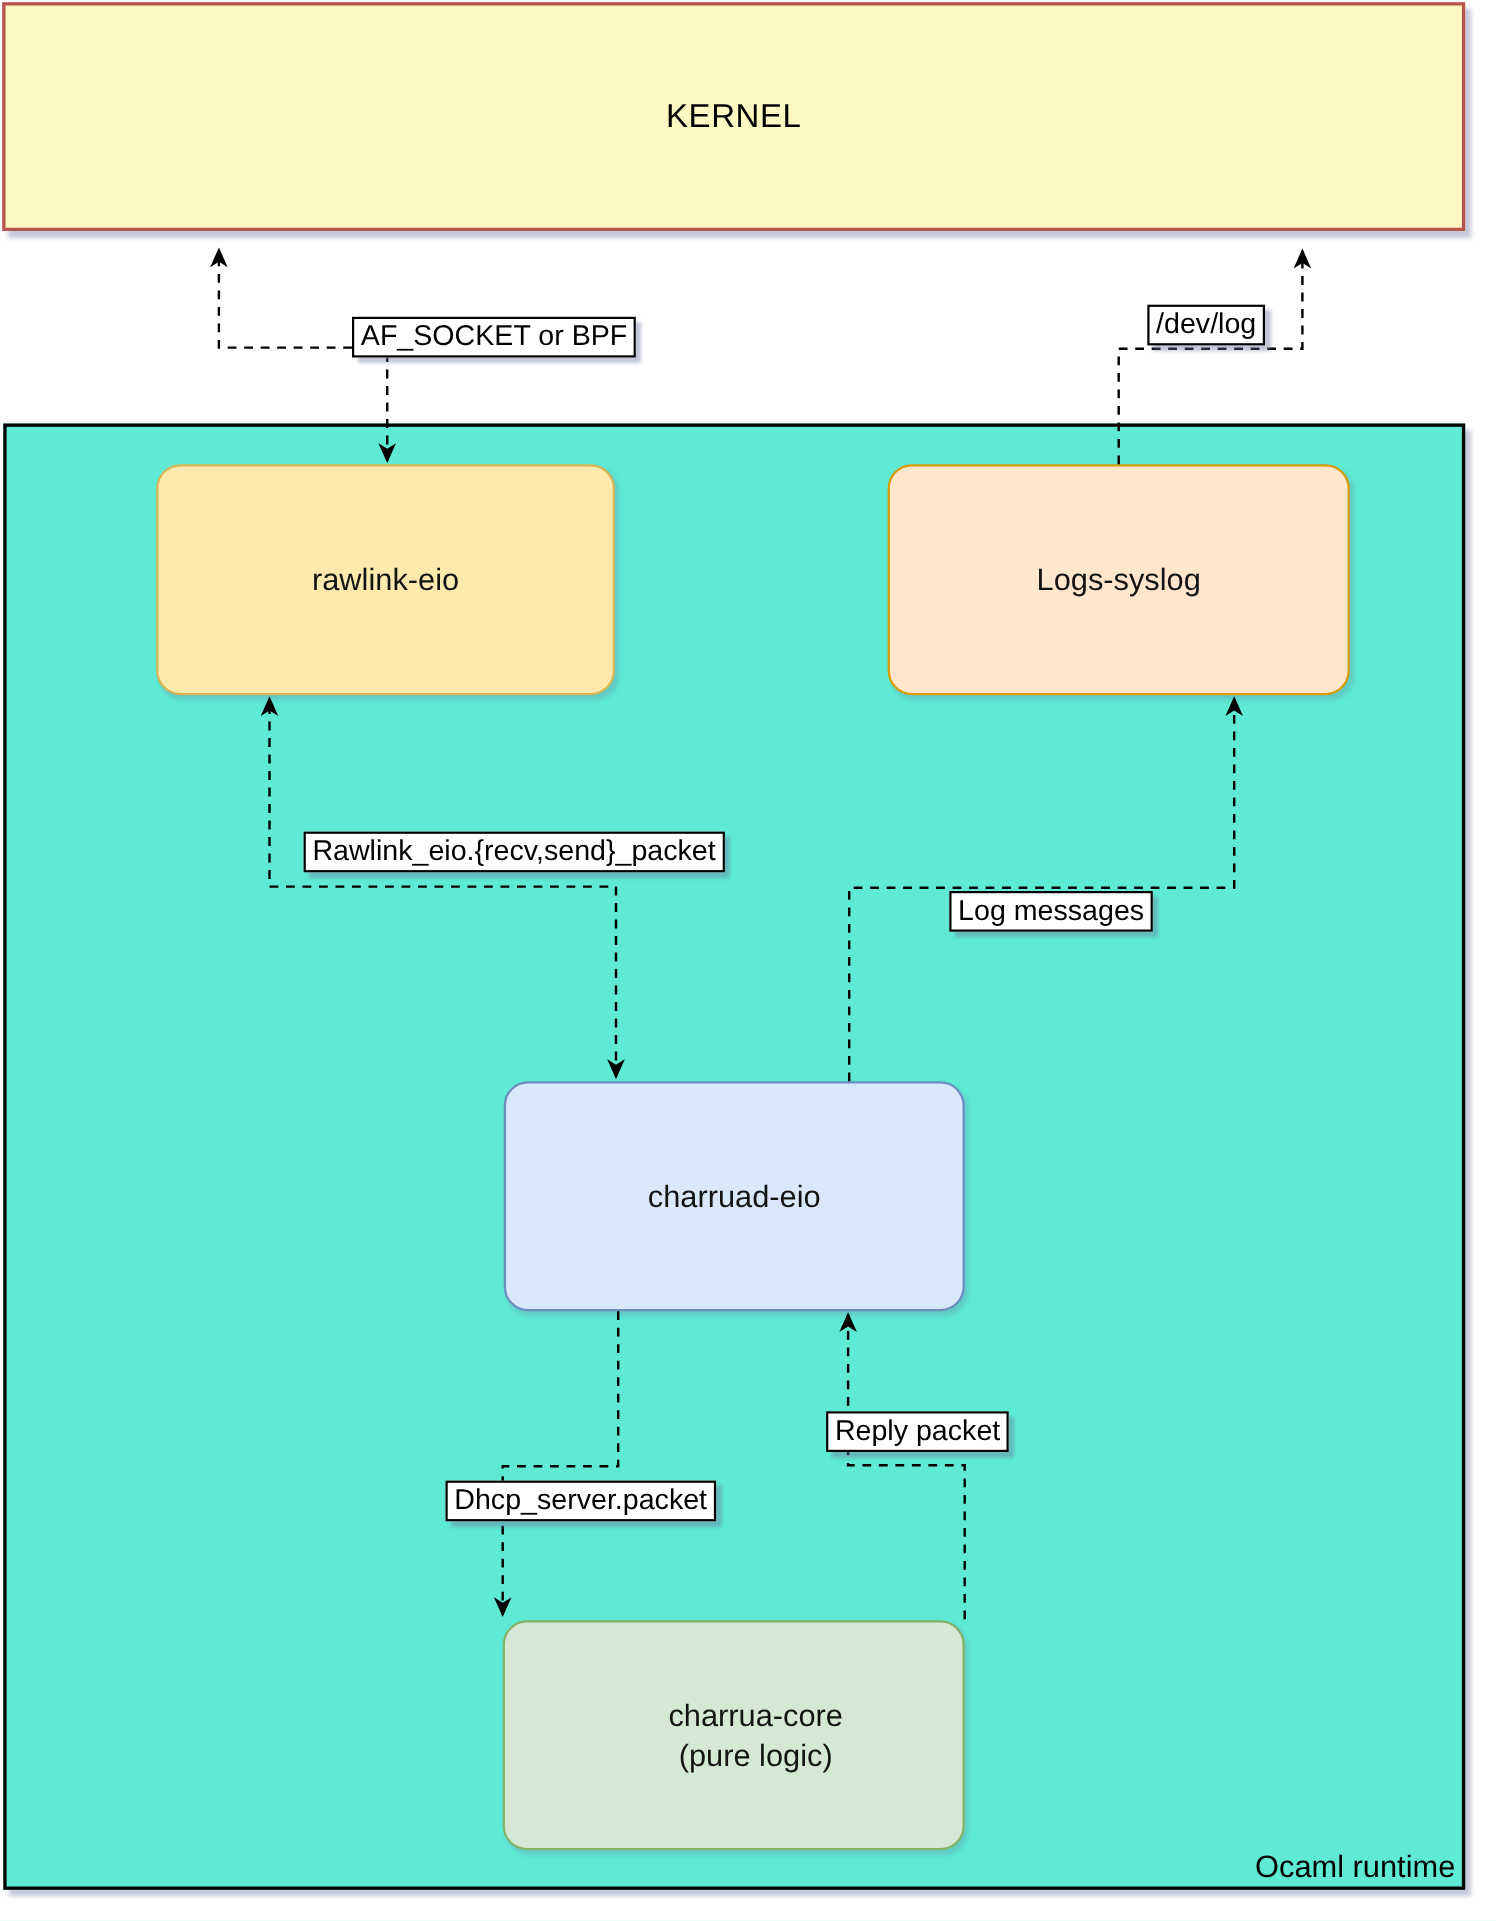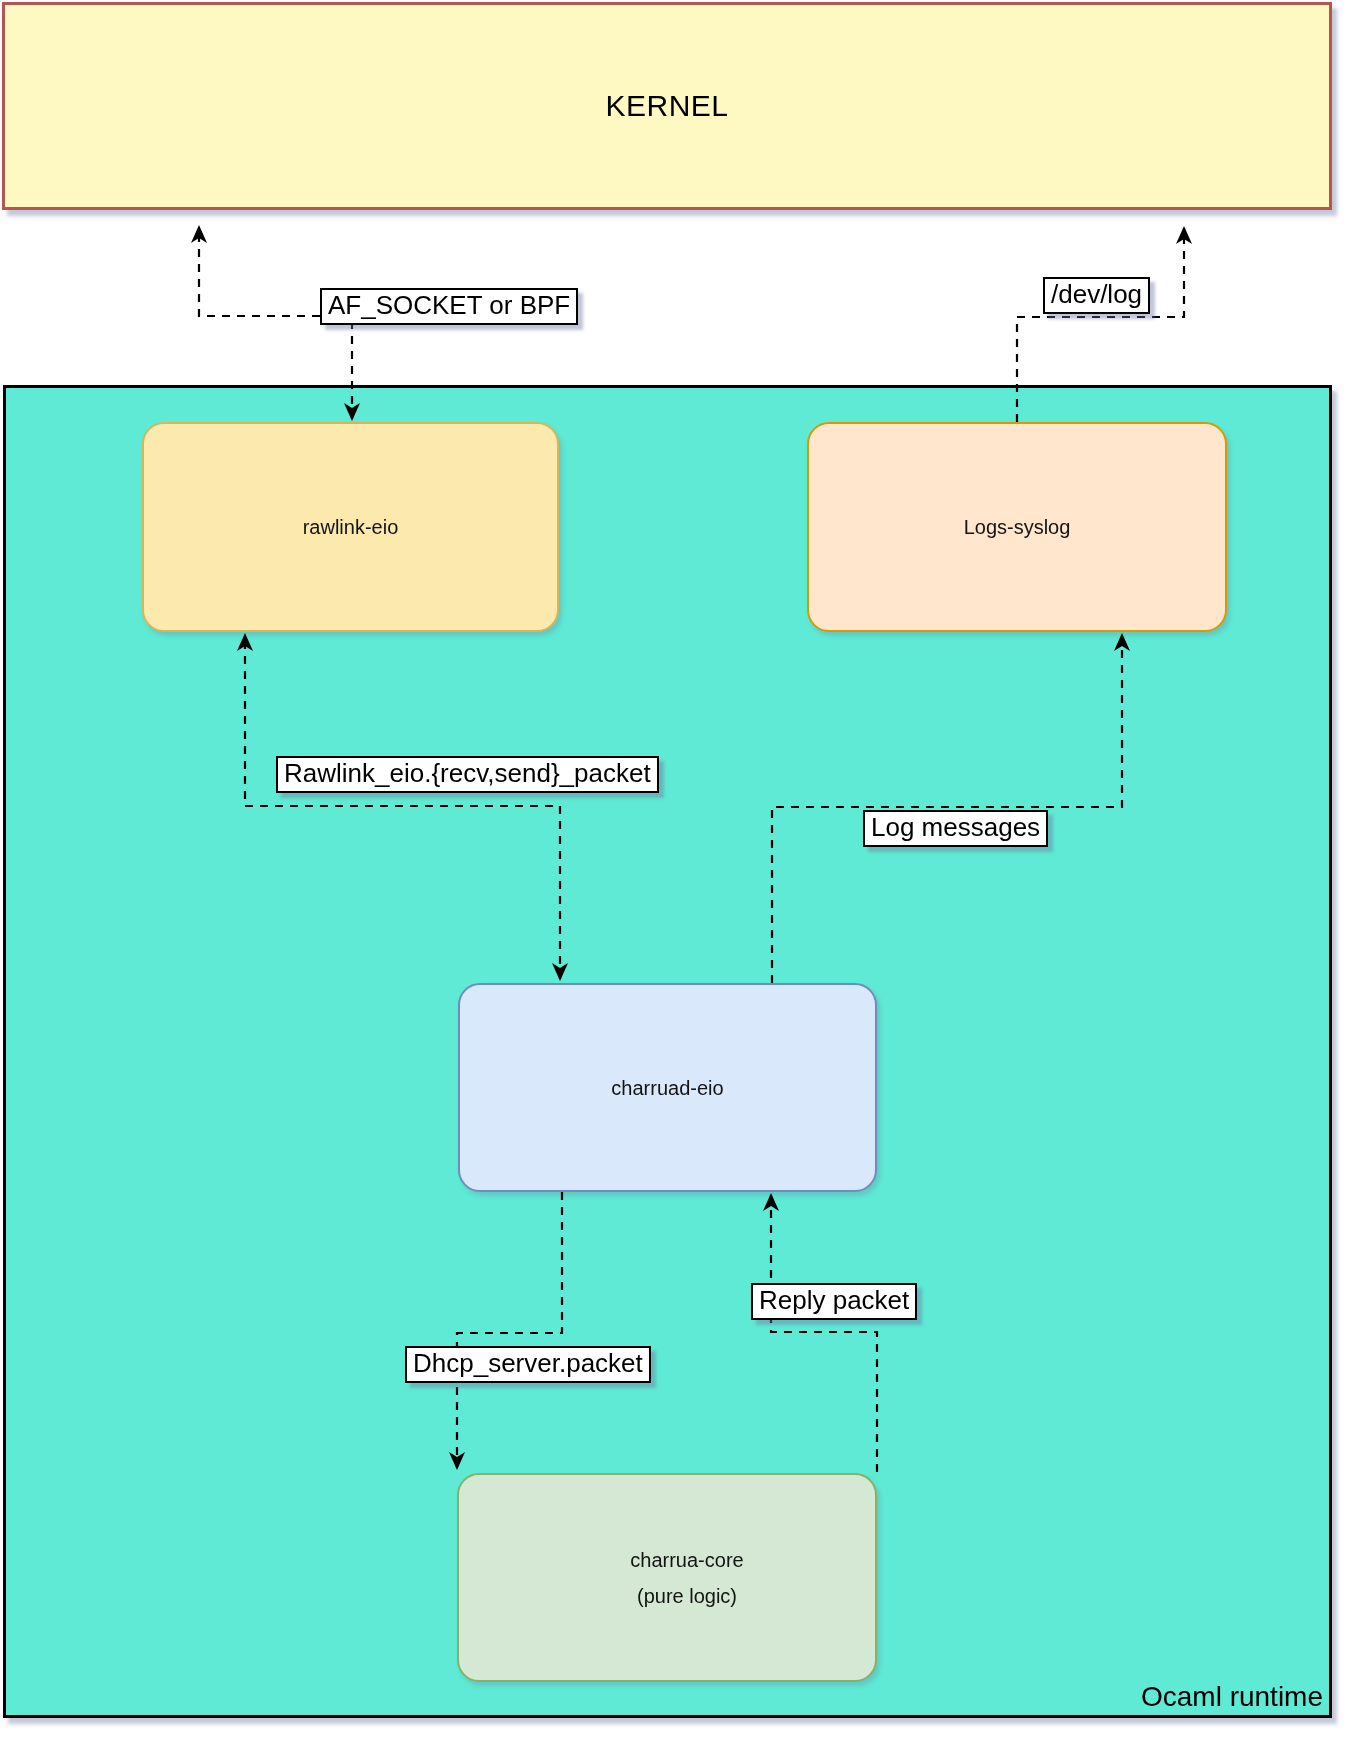--- a/index.html
+++ b/index.html
@@ -20,21 +20,21 @@
     background:#5eead4;border:3px solid #000000;box-sizing:border-box;
     box-shadow:5px 6px 4px rgba(108,117,158,.40);
     z-index:1;
   }
   .runtime-label{
     position:absolute;right:6px;bottom:2px;font-size:28px;color:#000;
   }
   .node{
     position:absolute;border-radius:22px;box-sizing:border-box;
     display:flex;flex-direction:column;align-items:center;justify-content:center;
-    font-size:20px;color:#141414;line-height:36px;
+    font-size:28px;color:#141414;line-height:36px;
     box-shadow:3px 4px 4px rgba(108,117,158,.28);
     z-index:2;
   }
   .node.rawlink {left:142px;top:422px;width:417px;height:210px;background:#fce9ad;border:2.5px solid #d6b656;}
   .node.logs    {left:807px;top:422px;width:420px;height:210px;background:#ffe6cc;border:2.5px solid #d79b00;}
   .node.charruad{left:458px;top:983px;width:419px;height:209px;background:#dae8fc;border:2.5px solid #6c8ebf;}
   .node.charrua {left:457px;top:1473px;width:420px;height:209px;background:#d5e8d4;border:2.5px solid #82b366;padding-left:40px;}
   .edges{
     position:absolute;left:0;top:0;width:1360px;height:1746px;
     z-index:3;pointer-events:none;

